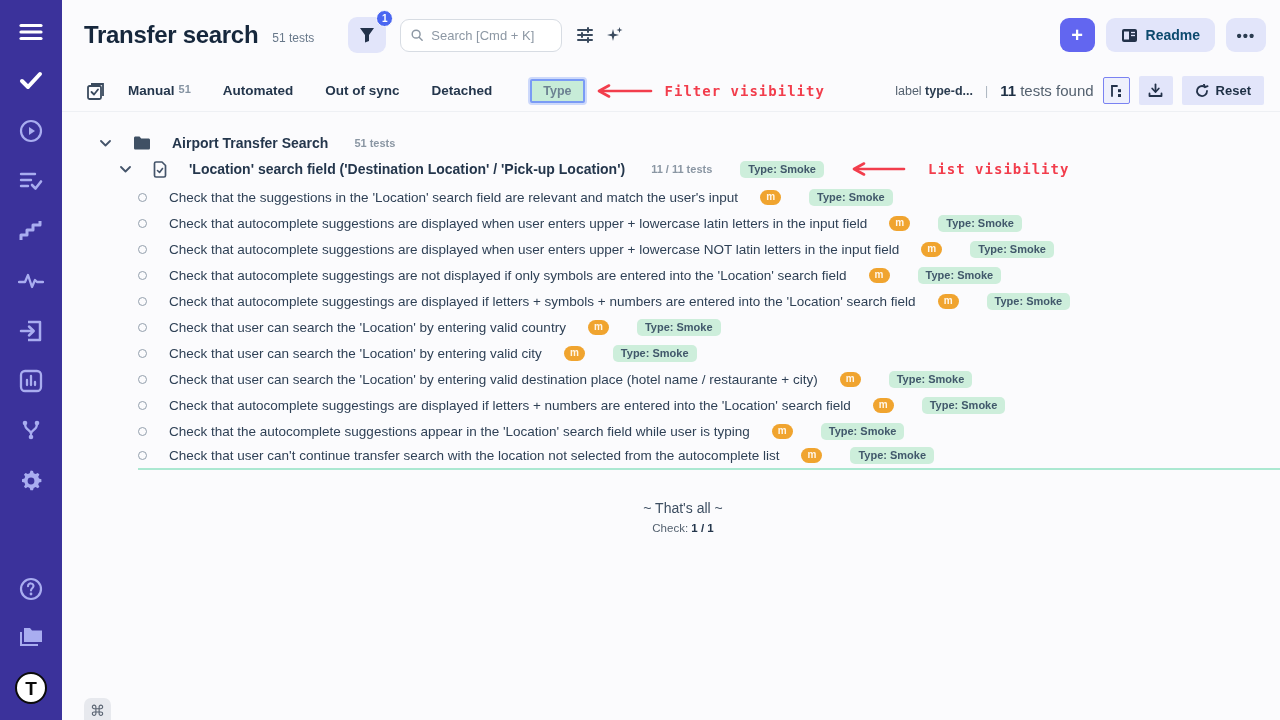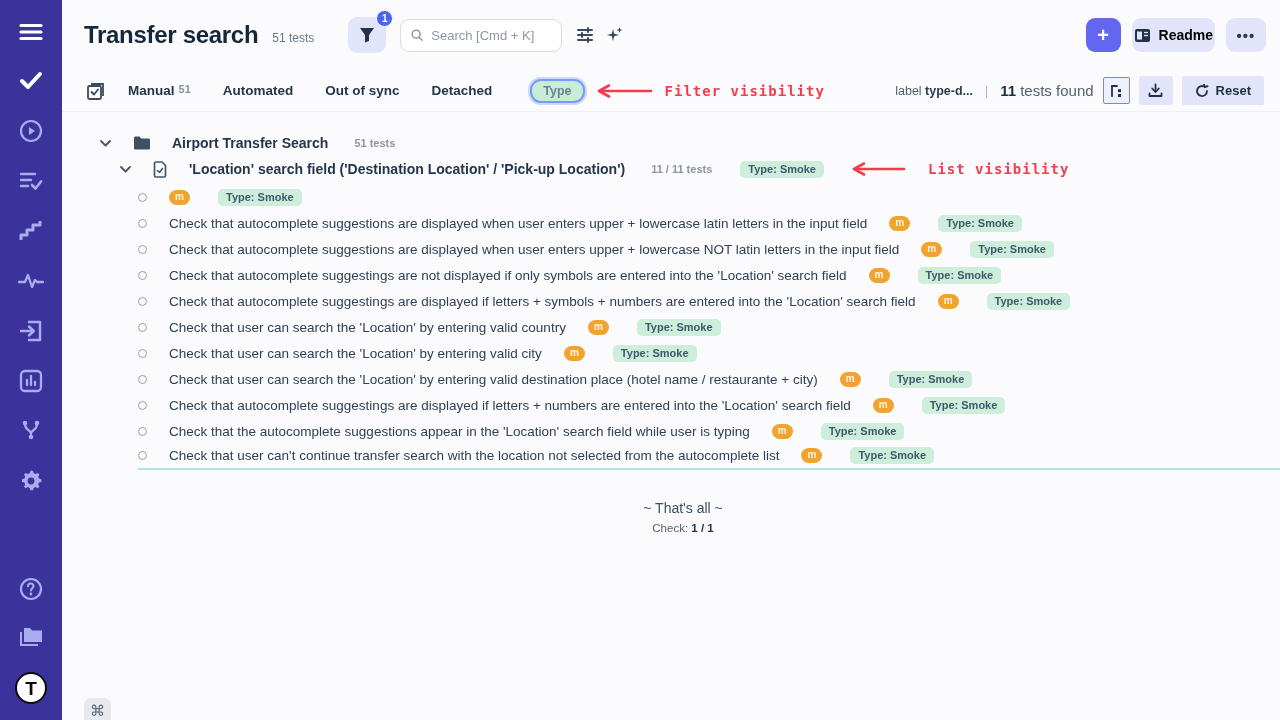--- a/index.html
+++ b/index.html
@@ -31,33 +31,33 @@
                   display:flex; align-items:center; justify-content:center; border:1.5px solid #fbfbfd; }
   .search-box { display:flex; align-items:center; gap:8px; width:162px; height:33px; border:1px solid #d7dce3;
                 border-radius:9px; background:#fff; margin-left:14px; padding:0 10px; }
   .search-box input { border:none; outline:none; width:120px; font-size:13px; color:#495766;
                       font-family:"Liberation Sans",sans-serif; background:transparent; }
   .search-box input::placeholder { color:#8d98a4; }
   .icon-plain { width:30px; height:30px; display:flex; align-items:center; justify-content:center; cursor:pointer; }
   .top-right { margin-left:auto; display:flex; align-items:center; gap:11px; }
   .add-btn { width:35px; height:34px; border:none; border-radius:9px; background:#6266f0; color:#fff;
              font-size:20px; font-weight:bold; cursor:pointer; display:flex; align-items:center; justify-content:center; }
-  .readme-btn { height:34px; border:none; border-radius:9px; background:#e2e5fa; color:#000000;
-                font-size:14px; font-weight:bold; display:flex; align-items:center; gap:8px; padding:0 2px; cursor:pointer;
+  .readme-btn { height:34px; border:none; border-radius:9px; background:#e2e5fa; color:#0c4a6e;
+                font-size:14px; font-weight:bold; display:flex; align-items:center; gap:8px; padding:0 15px; cursor:pointer;
                 font-family:"Liberation Sans",sans-serif; }
   .more-btn { width:40px; height:34px; border:none; border-radius:9px; background:#e2e5fa; color:#2b3c50;
               font-size:15px; font-weight:bold; letter-spacing:1px; cursor:pointer; }
 
   
   .filterbar { display:flex; align-items:center; height:42px; padding:0 16px 0 24px; border-bottom:1px solid #eef0f4; }
   .select-icon { margin-right:22px; cursor:pointer; display:flex; }
   .ftab { display:flex; align-items:flex-start; gap:4px; margin-right:32px; cursor:pointer; }
   .ftab .lbl { font-size:13.5px; font-weight:bold; color:#24364c; }
   .ftab .cnt { font-size:11px; color:#8593a2; font-weight:bold; }
-  .type-chip { font-size:12.5px; font-weight:bold; color:#6c8292; background:#c7ecd8; border-radius:11px;
+  .type-chip { font-size:12.5px; font-weight:bold; color:#6c8292; background:#c7ecd8; border-radius:2px;
                padding:3px 11px; border:2px solid #7a9bf5; box-shadow:0 0 0 2px #cdd9fb; cursor:pointer; margin-left:6px; }
   .annotation { font-family:"DejaVu Sans Mono", monospace; font-weight:bold; color:#f23d4c; font-size:14px; letter-spacing:1px; }
   .arrow-svg { flex:none; }
   .fb-right { margin-left:auto; display:flex; align-items:center; gap:9px; }
   .label-text { font-size:12.5px; color:#54616f; }
   .label-text b { color:#2b3c50; }
   .sep { color:#aab4bf; font-size:12px; margin:0 3px; }
   .found-text { font-size:15px; color:#54616f; }
   .found-text b { color:#1d2f44; }
   .sq-btn { height:29px; border-radius:2px; background:#e2e5fa; border:none; display:flex; align-items:center;
@@ -353,20 +353,21 @@
             <line x1="54" y1="7" x2="6" y2="7"></line>
             <path d="M14 1.5 L4 7 L14 12.5"></path>
           </g>
       </svg>
       <span class="annotation" style="margin-left:0;">List visibility</span>
     </div>
 
     <div class="tests">
       <div class="trow test-row">
           <span class="tcircle"></span>
+          <span class="ttext">Check that the suggestions in the 'Location' search field are relevant and match the user's input</span>
           <span class="mpill">m</span>
           <span class="smoke">Type: Smoke</span>
         </div>
       <div class="trow test-row">
           <span class="tcircle"></span>
           <span class="ttext">Check that autocomplete suggestions are displayed when user enters upper + lowercase latin letters in the input field</span>
           <span class="mpill">m</span>
           <span class="smoke">Type: Smoke</span>
         </div>
       <div class="trow test-row">

